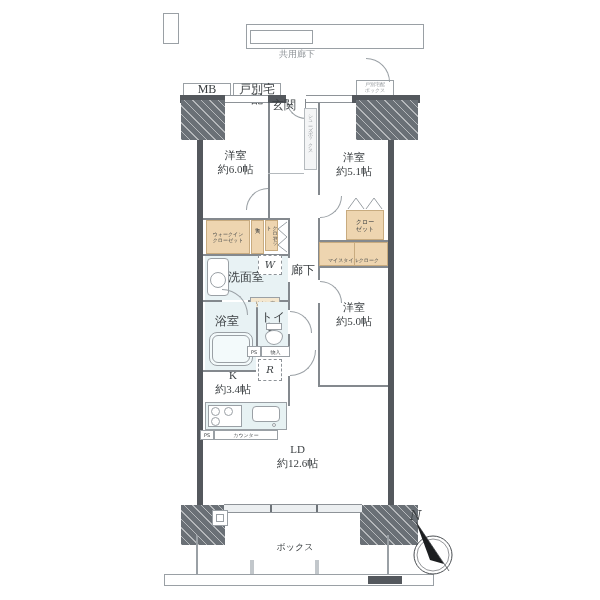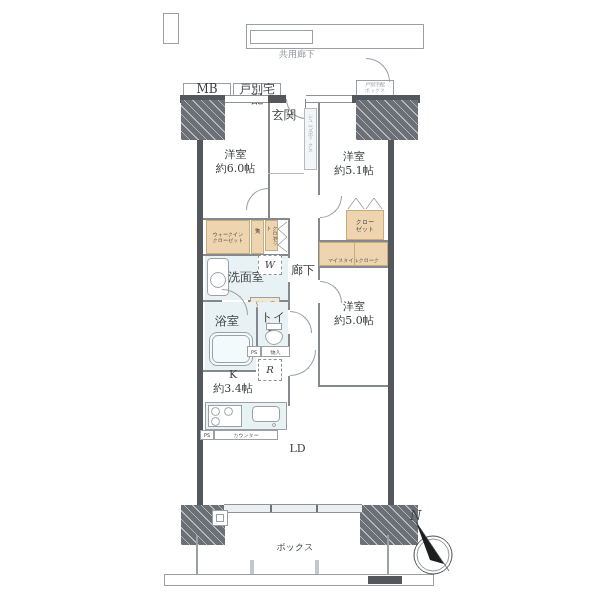--- a/index.html
+++ b/index.html
@@ -8,21 +8,21 @@
   .abs{position:absolute;box-sizing:border-box;}
   .wall{background:#54585d;}
   .thin{background:#84898e;}
   .col{background:#6a7076;background-image:repeating-linear-gradient(45deg,rgba(255,255,255,.5) 0 1px,transparent 1px 6px);}
   .win{background:#fff;border-top:1px solid #8e9398;border-bottom:1px solid #8e9398;}
   .band{background:#eceff1;border-top:1px solid #8e9398;border-bottom:1px solid #8e9398;}
   .ln{border:1px solid #9aa0a5;background:#fff;}
   .tan{background:#eed5b0;border:1px solid #c8ab7f;}
   .wet{background:#e8f2f4;}
   .dash{border:1px dashed #8e9398;background:#fff;}
-  .lbl{text-align:center;}
+  .lbl{text-align:center;font-family:Liberation Serif, serif;}
   .f11{font-size:11px;line-height:14px;}
   .f9{font-size:9px;line-height:11px;}
   .f8{font-size:12px;line-height:10px;}
   .f6{font-size:6px;line-height:7px;font-family:"DejaVu Sans",sans-serif;}
   .f5{font-size:5px;line-height:6px;font-family:"DejaVu Sans",sans-serif;}
   .v{writing-mode:vertical-rl;text-orientation:upright;}
   .gray{color:#8d9296;}
   .fix{font-style:italic;font-size:10px;line-height:18px;text-align:center;}
   .arc-tl{border-top:1px solid #9aa0a5;border-left:1px solid #9aa0a5;border-radius:100% 0 0 0;}
   .arc-tr{border-top:1px solid #9aa0a5;border-right:1px solid #9aa0a5;border-radius:0 100% 0 0;}
@@ -76,21 +76,21 @@
   <div class="abs thin" style="left:288px;top:334px;width:2px;height:16px"></div>
   <div class="abs thin" style="left:288px;top:376px;width:2px;height:30px"></div>
   <div class="abs thin" style="left:318px;top:103px;width:2px;height:92px"></div>
   <div class="abs thin" style="left:318px;top:218px;width:2px;height:62px"></div>
   <div class="abs thin" style="left:318px;top:303px;width:2px;height:82px"></div>
   <div class="abs thin" style="left:318px;top:240px;width:70px;height:2px"></div>
   <div class="abs thin" style="left:318px;top:266px;width:70px;height:2px"></div>
   <div class="abs thin" style="left:318px;top:385px;width:70px;height:2px"></div>
   <div class="abs" style="left:268px;top:173px;width:36px;height:1px;background:#b4b9bd"></div>
 
-  <div class="abs lbl f8" style="left:270px;top:110px;width:28px;height:10px">玄関</div>
+  <div class="abs lbl f8" style="left:270px;top:100px;width:28px;height:10px">玄関</div>
   <div class="abs" style="left:304px;top:108px;width:13px;height:62px;border:1px solid #b5babe;background:#f4f5f6">
     <div class="v f5 gray" style="margin:2px auto">シューズボックス</div>
   </div>
 
   <div class="abs lbl f11" style="left:203px;top:148px;width:65px;height:30px">
     <div>洋室</div>
     <div>約6.0帖</div>
   </div>
   <div class="abs arc-tl" style="left:246px;top:188px;width:22px;height:22px"></div>
 
@@ -169,20 +169,21 @@
   <div class="abs ln lbl f5" style="left:200px;top:430px;width:14px;height:10px;line-height:9px">PS</div>
   <div class="abs ln lbl f5" style="left:214px;top:430px;width:64px;height:10px;line-height:9px">カウンター</div>
 
   <div class="abs lbl f11" style="left:320px;top:300px;width:68px;height:30px">
     <div>洋室</div>
     <div>約5.0帖</div>
   </div>
 
   <div class="abs lbl f11" style="left:245px;top:442px;width:105px;height:30px">
     <div>LD</div>
+    <div>約12.6帖</div>
   </div>
 
   <div class="abs band" style="left:224px;top:504px;width:138px;height:9px"></div>
   <div class="abs" style="left:270px;top:505px;width:2px;height:7px;background:#6d7378"></div>
   <div class="abs" style="left:316px;top:505px;width:2px;height:7px;background:#6d7378"></div>
 
   <div class="abs ln" style="left:212px;top:510px;width:16px;height:16px"></div>
   <div class="abs ln" style="left:216px;top:514px;width:8px;height:8px"></div>
   <div class="abs" style="left:196px;top:535px;width:2px;height:40px;background:#9aa0a5"></div>
   <div class="abs" style="left:387px;top:535px;width:2px;height:40px;background:#9aa0a5"></div>

